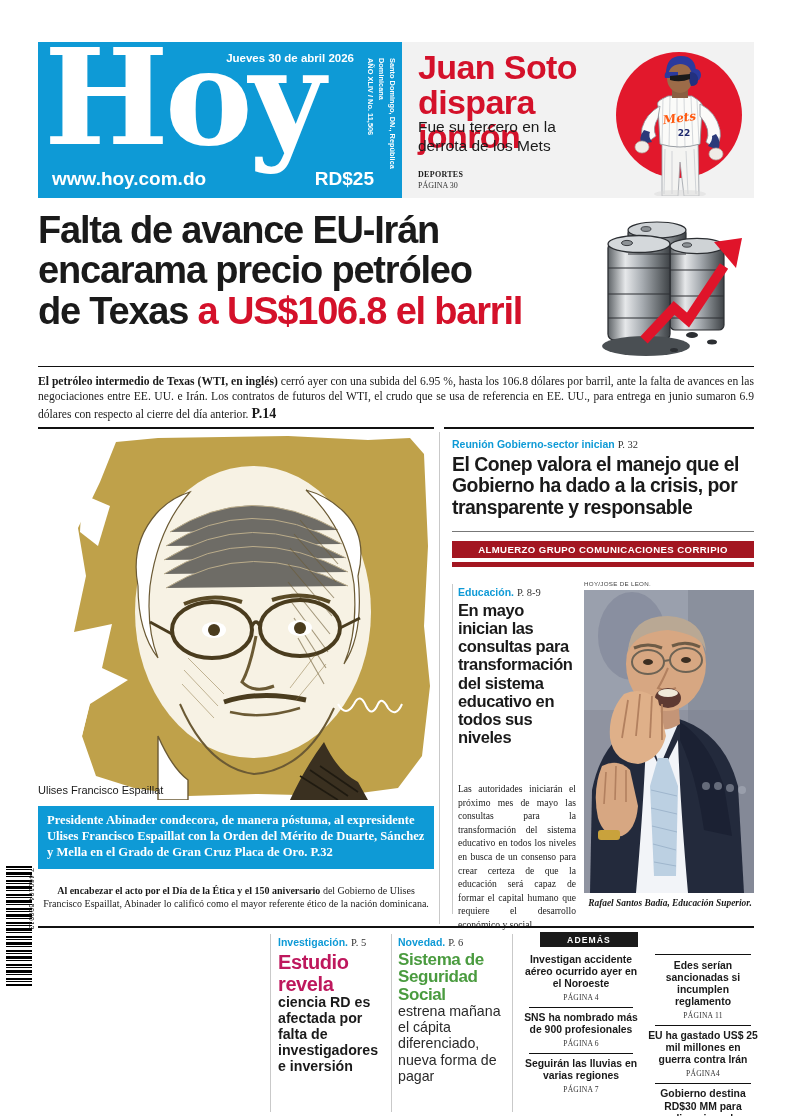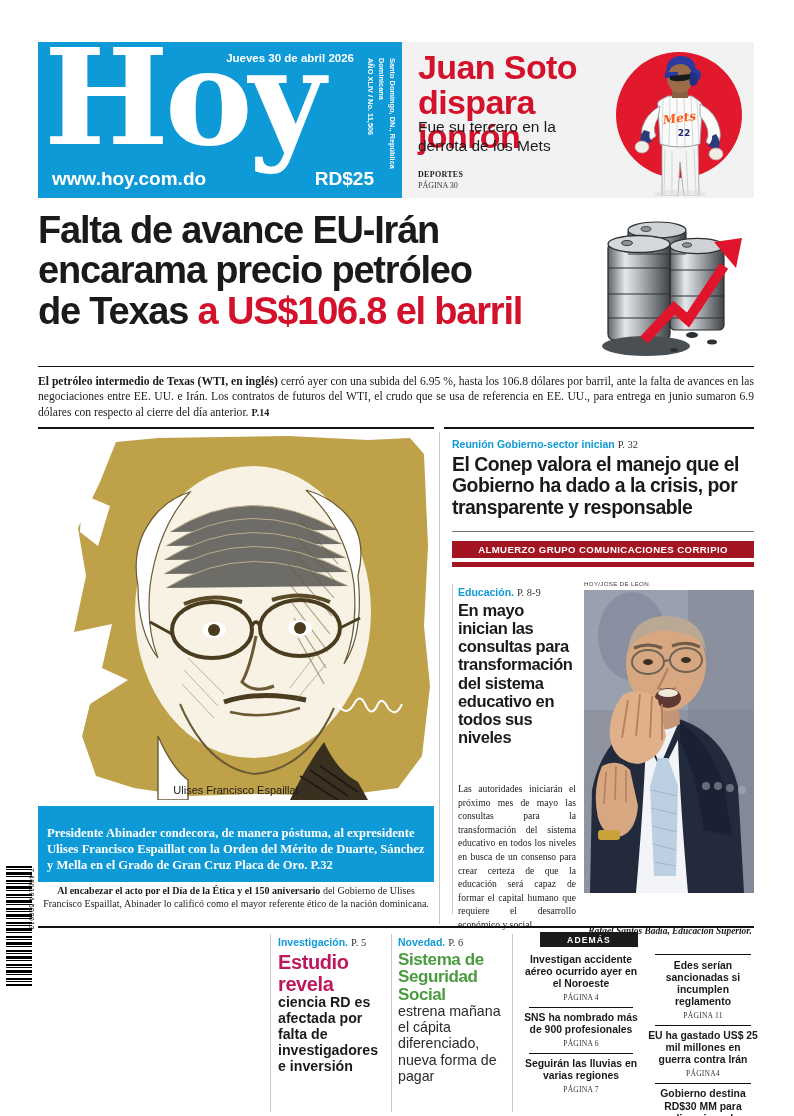--- a/index.html
+++ b/index.html
@@ -98,40 +98,40 @@
   .lead-rule {
     position:absolute; left:38px; top:366px; width:716px;
     height:1px; background:#111;
   }
   .lead-body {
     position:absolute; left:38px; top:374px; width:716px;
     font-family:"Liberation Serif", serif;
     font-size:11.6px; line-height:1.33; color:#1a1a1a; text-align:justify;
   }
   .lead-body b { font-weight:700; }
-  .lead-body .pg { font-weight:700; font-size:10px; }
+  .lead-body .pg { font-weight:700; font-size:14px; }
 
   
   .rule-l { position:absolute; left:38px; top:427px; width:396px; height:2px; background:#111; }
   .rule-r { position:absolute; left:444px; top:427px; width:310px; height:2px; background:#111; }
   .vdiv-mid { position:absolute; left:439px; top:432px; width:1px; height:492px; background:#c9c9c9; }
 
   
   .illus {
     position:absolute; left:38px; top:436px; width:396px; height:364px;
     background:#ffffff; overflow:hidden;
   }
   .illus-caption {
-    position:absolute; left:0; bottom:4px; width:100%; text-align:center;
+    position:absolute; left:0; bottom:4px; width:100%; text-align:left;
     font-size:11px; color:#1a1a1a;
   }
 
   .blue-caption {
     position:absolute; left:38px; top:806px; width:396px;
-    background:#0e9ad6; color:#ffffff; padding:20px 9px 8px 9px;
+    background:#0e9ad6; color:#ffffff; padding:7px 9px 8px 9px;
     font-family:"Liberation Serif", serif; font-weight:700;
     font-size:12.6px; line-height:1.27;
   }
   .left-deck {
     position:absolute; left:38px; top:884px; width:396px;
     font-family:"Liberation Serif", serif;
     font-size:10px; line-height:1.32; color:#1a1a1a;text-align:center;
   }
   .left-deck b { font-weight:700; }
 
@@ -175,21 +175,21 @@
     position:absolute; left:584px; top:590px; width:170px; height:303px;
     background:#6a6e7a; overflow:hidden;
   }
   .photo-credit {
     position:absolute; left:584px; top:580px;
     font-size:6.2px; color:#444; letter-spacing:0.3px;
   }
   .edu-photo-cap {
     position:absolute; left:584px; top:898px; width:172px;
     font-family:"Liberation Serif", serif; font-style:italic; font-weight:700;
-    font-size:9.4px; color:#1a1a1a; text-align:center;margin-top:28px;
+    font-size:9.4px; color:#1a1a1a; text-align:center;
   }
 
   
   .bot-rule { position:absolute; left:38px; top:926px; width:716px; height:2px; background:#111; }
 
   
   .bcol { position:absolute; top:936px; }
   .bcol1 { left:38px; width:228px; }
   .bcol2 { left:278px; width:110px; }
   .bcol3 { left:398px; width:108px; }

